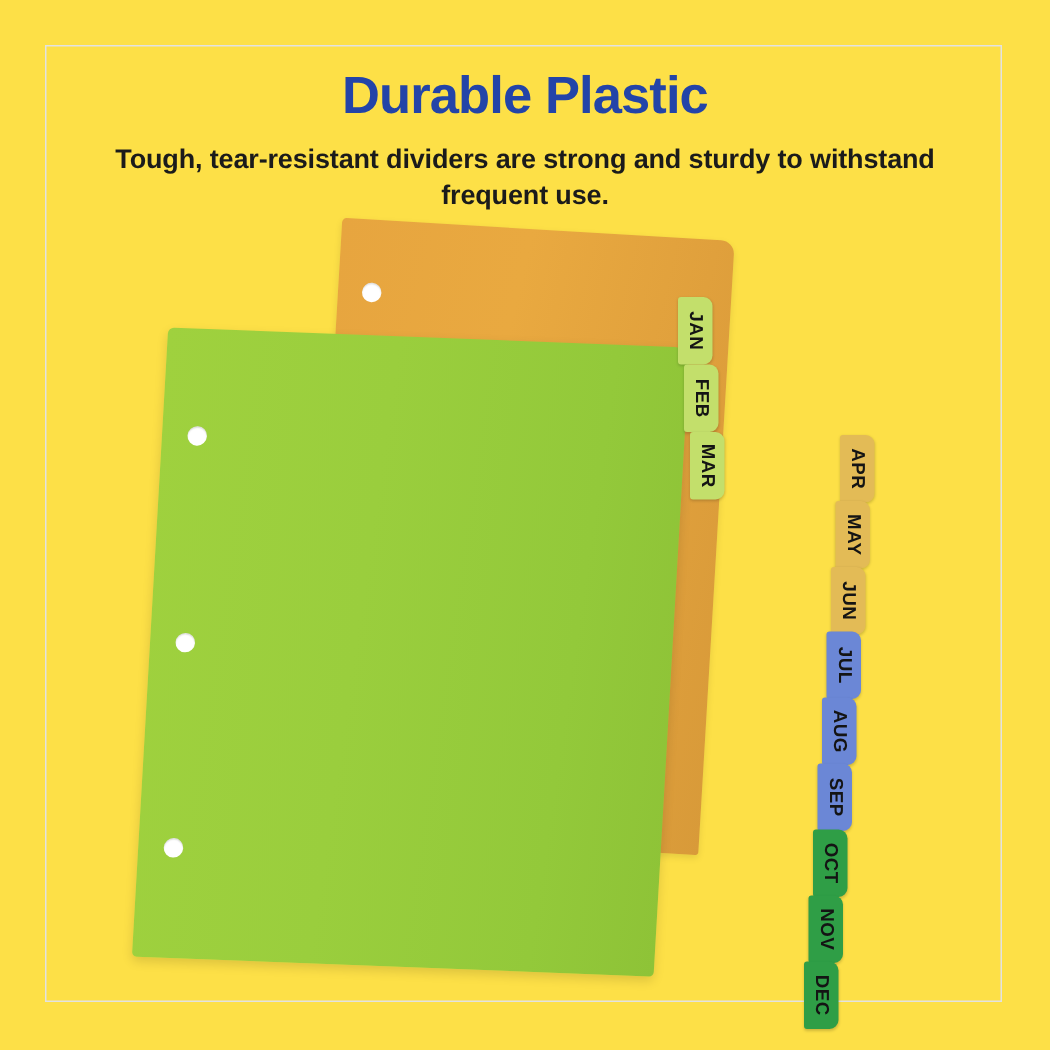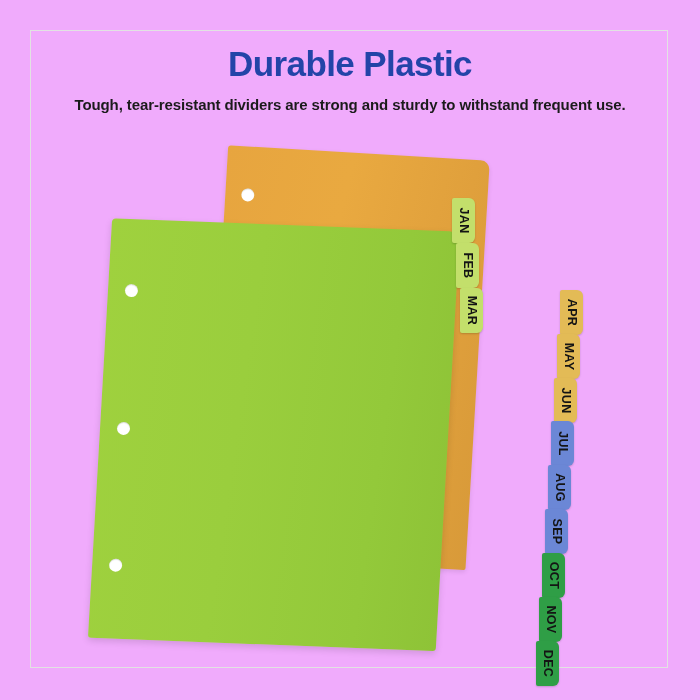--- a/index.html
+++ b/index.html
@@ -9,21 +9,21 @@
     background: #ffffff;
   }
   body {
     font-family: "Liberation Sans", sans-serif;
   }
 
   #stage {
     position: relative;
     width: 700px;
     height: 700px;
-    background: #f0abfc;
+    background: #fde047;
     overflow: hidden;
   }
 
   
   #frame {
     position: absolute;
     left: 30px;
     top: 30px;
     width: 638px;
     height: 638px;
@@ -44,21 +44,21 @@
     font-size: 35px;
     font-weight: bold;
     color: #2344a8;
     letter-spacing: -0.6px;
     line-height: 1.05;
     margin: 0;
   }
   #subtitle {
     margin: 12px auto 0 auto;
     width: 560px;
-    font-size: 15px;
+    font-size: 18px;
     font-weight: bold;
     color: #1b1b1b;
     line-height: 1.32;
     letter-spacing: -0.1px;
   }
 
   
   #photo {
     position: absolute;
     left: 60px;

